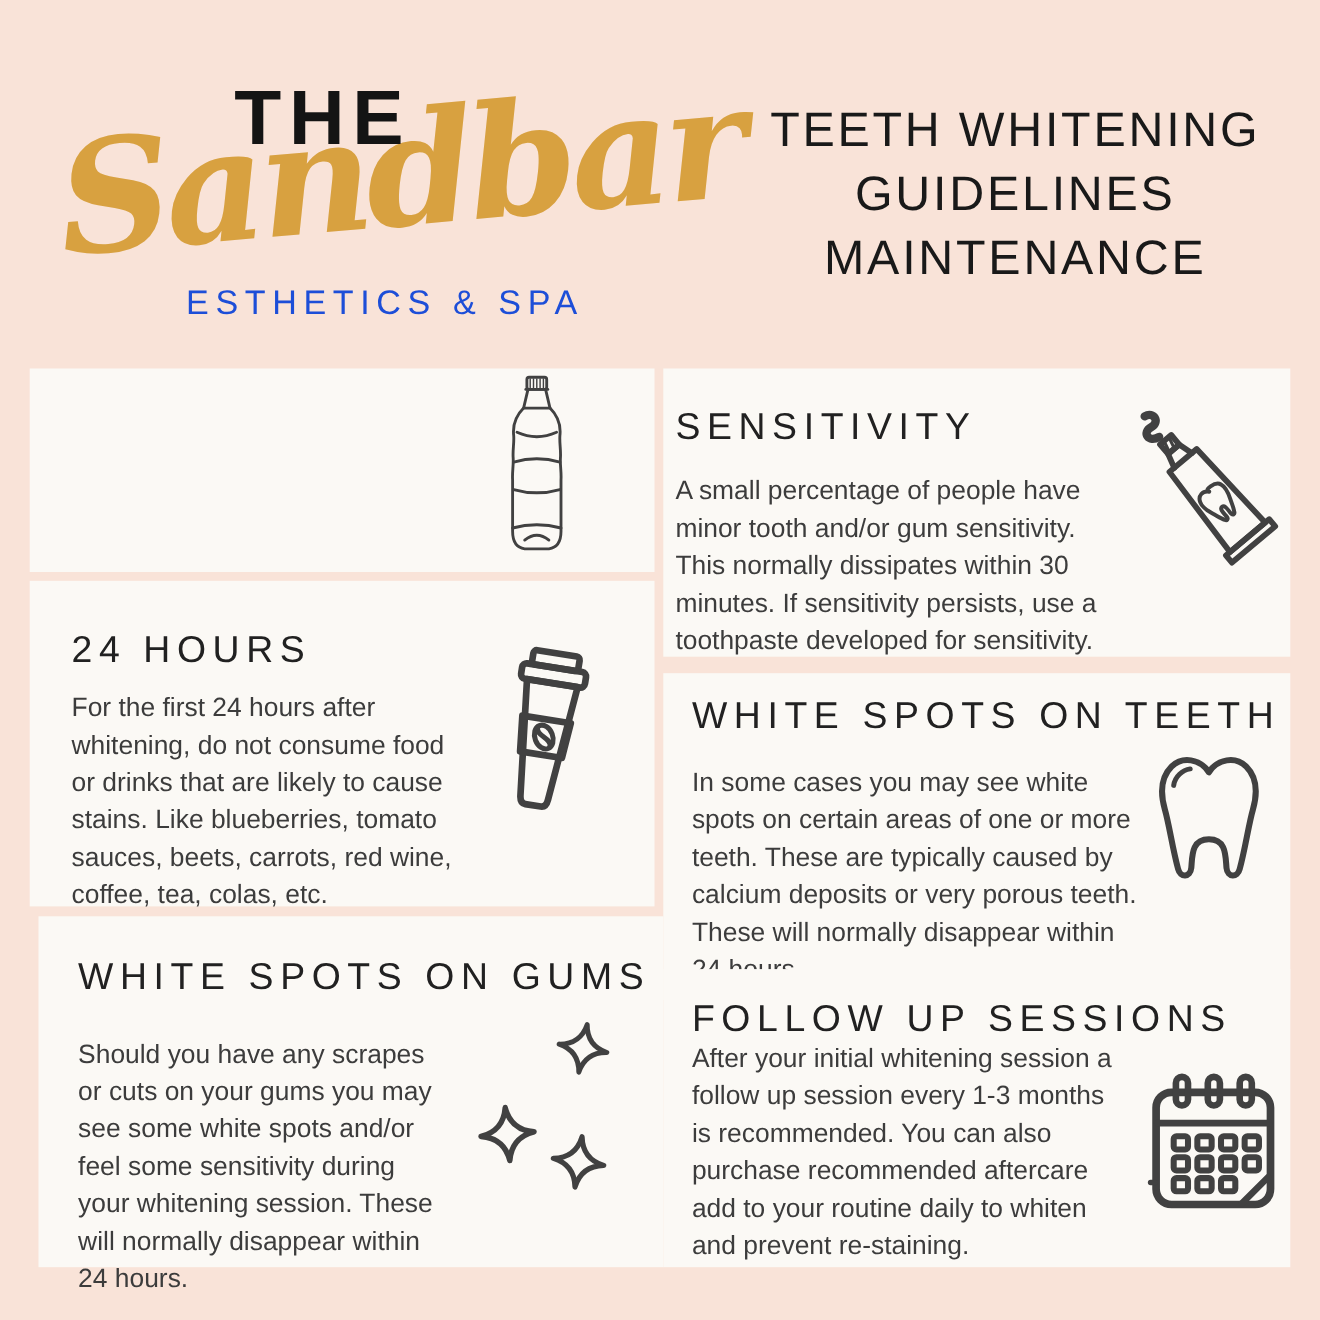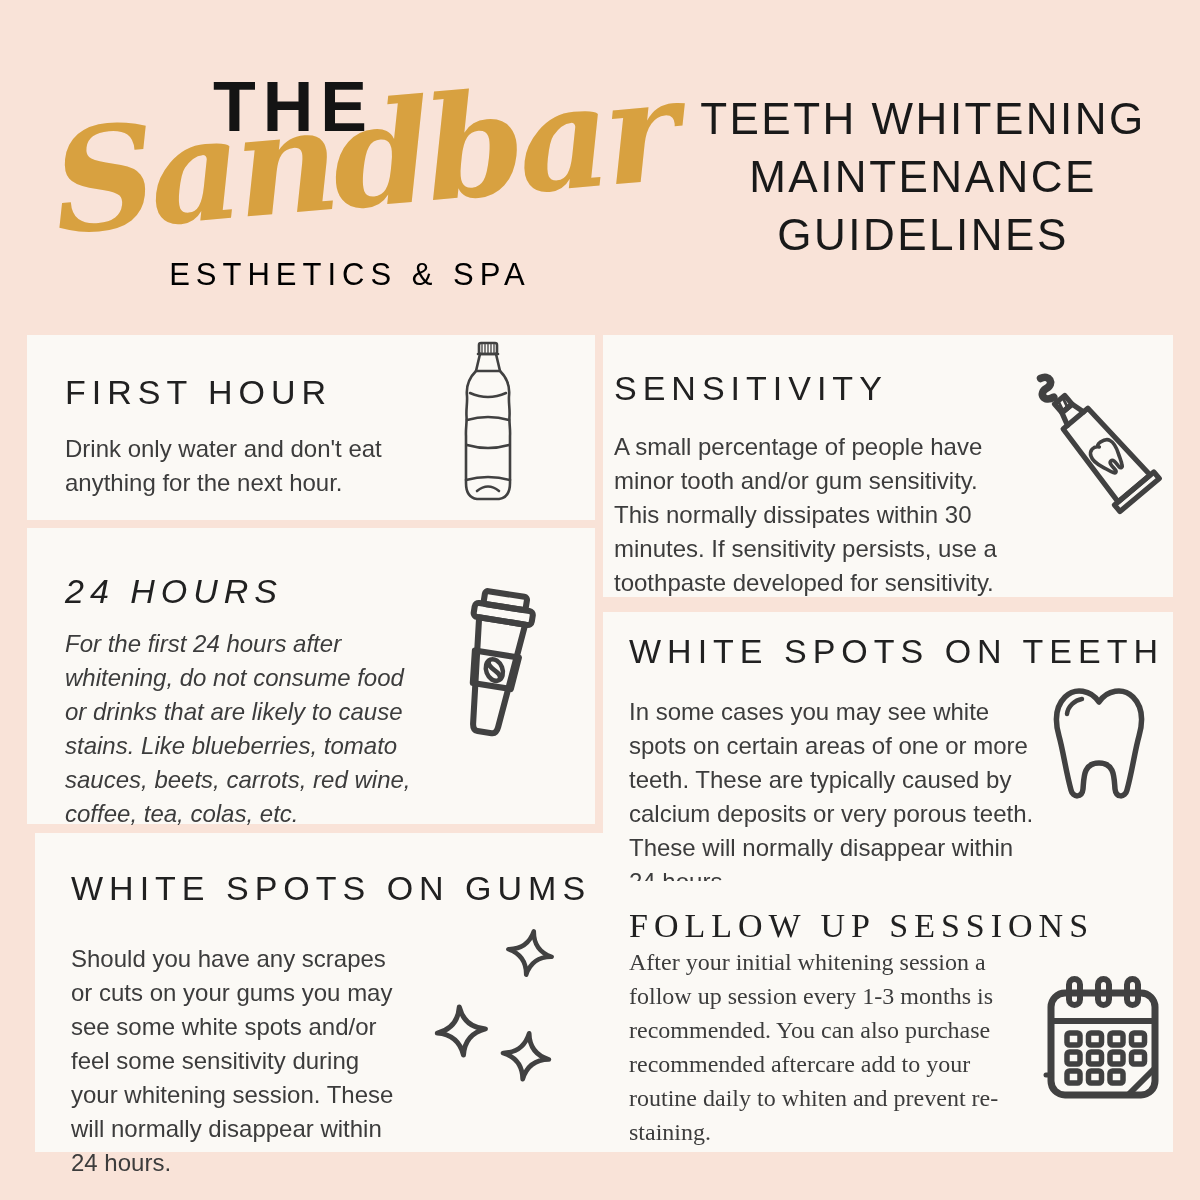--- a/index.html
+++ b/index.html
@@ -16,21 +16,21 @@
   }
   .logo-script{
     position:absolute;left:18px;top:40px;width:640px;
     font-family:"DejaVu Serif", serif;font-style:italic;font-weight:700;
     font-size:142px;letter-spacing:-6px;color:#d8a140;
     transform:rotate(-5deg);transform-origin:50% 50%;
     text-align:center;line-height:1;
   }
   .logo-sub{
     position:absolute;left:0;top:212px;width:650px;text-align:center;
-    font-size:31px;font-weight:400;letter-spacing:6px;color:#000000;
+    font-size:31px;font-weight:400;letter-spacing:6px;color:#1d4ed8;
   }
   .poster-title{
     position:absolute;left:663px;top:90px;width:520px;
     text-align:center;font-size:44px;line-height:58px;
     font-weight:400;letter-spacing:2.5px;color:#191919;
   }
   
   .card{position:absolute;background:#fbf9f5;}
   .card h2{
     margin:0;font-size:34px;font-weight:400;letter-spacing:6px;
@@ -42,64 +42,60 @@
   .icon{position:absolute;}
   .icon svg{display:block;overflow:visible;}
   .stroke{fill:none;stroke:#414141;stroke-linecap:round;stroke-linejoin:round;}
 
   .c1{left:27px;top:335px;width:568px;height:185px;padding:0;}
   .c1 .inner{padding:38px 0 0 38px;}
   .c1 p{margin-top:20px;width:400px;}
   .c1 .icon{left:428px;top:6px;}
 
   .c2{left:27px;top:528px;width:568px;height:296px;}
-  .c2 .inner{padding:44px 0 0 38px;font-style:italic;}
+  .c2 .inner{padding:44px 0 0 38px;}
   .c2 p{margin-top:16px;width:352px;}
   .c2 .icon{left:408px;top:62px;}
 
   .c3{left:35px;top:833px;width:568px;height:319px;}
   .c3 .inner{padding:36px 0 0 36px;}
   .c3 p{margin-top:34px;width:336px;}
   .c3 .icon{left:398px;top:88px;}
 
   .c4{left:603px;top:335px;width:570px;height:262px;}
   .c4 .inner{padding:34px 0 0 11px;}
   .c4 p{margin-top:22px;width:414px;}
   .c4 .icon{left:408px;top:42px;}
 
   .c5{left:603px;top:612px;width:570px;height:297px;}
   .c5 .inner{padding:20px 0 0 26px;}
   .c5 p{margin-top:24px;width:408px;}
   .c5 .icon{left:446px;top:72px;}
 
-  .c6{left:603px;top:881px;width:570px;height:271px;font-family:Liberation Serif, serif;}
+  .c6{left:603px;top:881px;width:570px;height:271px;}
   .c6 .inner{padding:26px 0 0 26px;}
   .c6 p{width:392px;}
   .c6 .icon{left:442px;top:94px;}
 </style>
 </head>
 <body>
 
 <div class="logo">
   <div class="logo-script">Sandbar</div>
   <div class="logo-the">THE</div>
   <div class="logo-sub">ESTHETICS &amp; SPA</div>
 </div>
 
 <div class="poster-title">
   <div>TEETH WHITENING</div>
+  <div>GUIDELINES</div>
   <div>MAINTENANCE</div>
-  <div>GUIDELINES</div>
 </div>
 
 <div class="card c1">
-  <div class="inner">
-    <h2>FIRST HOUR</h2>
-    <p>Drink only water and don't eat anything for the next hour.</p>
-  </div>
   <div class="icon">
     <svg width="66" height="170" viewBox="0 0 64 170">
       <g class="stroke" stroke-width="2.6">
         <rect x="23" y="2" width="18" height="11" rx="2"></rect>
         <g stroke-width="1.3">
           <path d="M26 3.5v8 M29 3.5v8 M32 3.5v8 M35 3.5v8 M38 3.5v8"></path>
         </g>
         <path d="M22 13h20"></path>
         <path d="M24 13 L20 30 M40 13 L44 30"></path>
         <path d="M20 30 C12 38 10 46 11 55 C11.5 62 10 68 10.5 75 C11 82 9.5 88 10 95 L10 142 C10 152 14 157 21 158 L43 158 C50 157 54 152 54 142 L54 95 C54.5 88 53 82 53.5 75 C54 68 52.5 62 53 55 C54 46 52 38 44 30 Z"></path>

